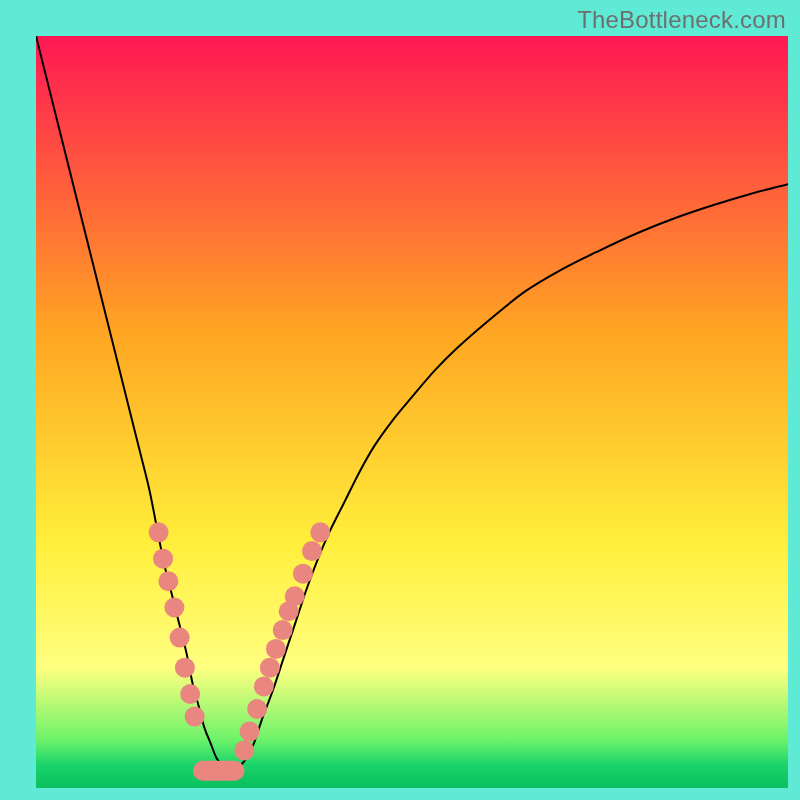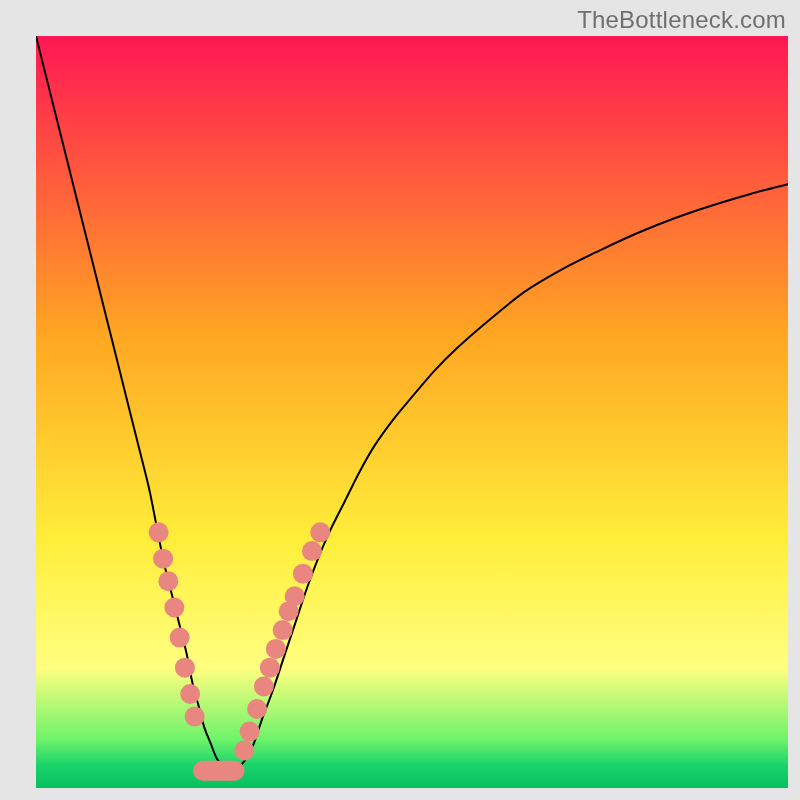--- a/index.html
+++ b/index.html
@@ -8,21 +8,21 @@
     width: 800px;
     height: 800px;
     background: #000;
     font-family: Arial, Helvetica, sans-serif;
     overflow: hidden;
   }
   .outer {
     position: relative;
     width: 800px;
     height: 800px;
-    background: #e5e5e5;
+    background: #5eead4;
   }
   .watermark {
     position: absolute;
     top: 6px;
     right: 14px;
     color: #6f6f6f;
     font-size: 24px;
     font-weight: 500;
     letter-spacing: 0.2px;
     z-index: 50;

